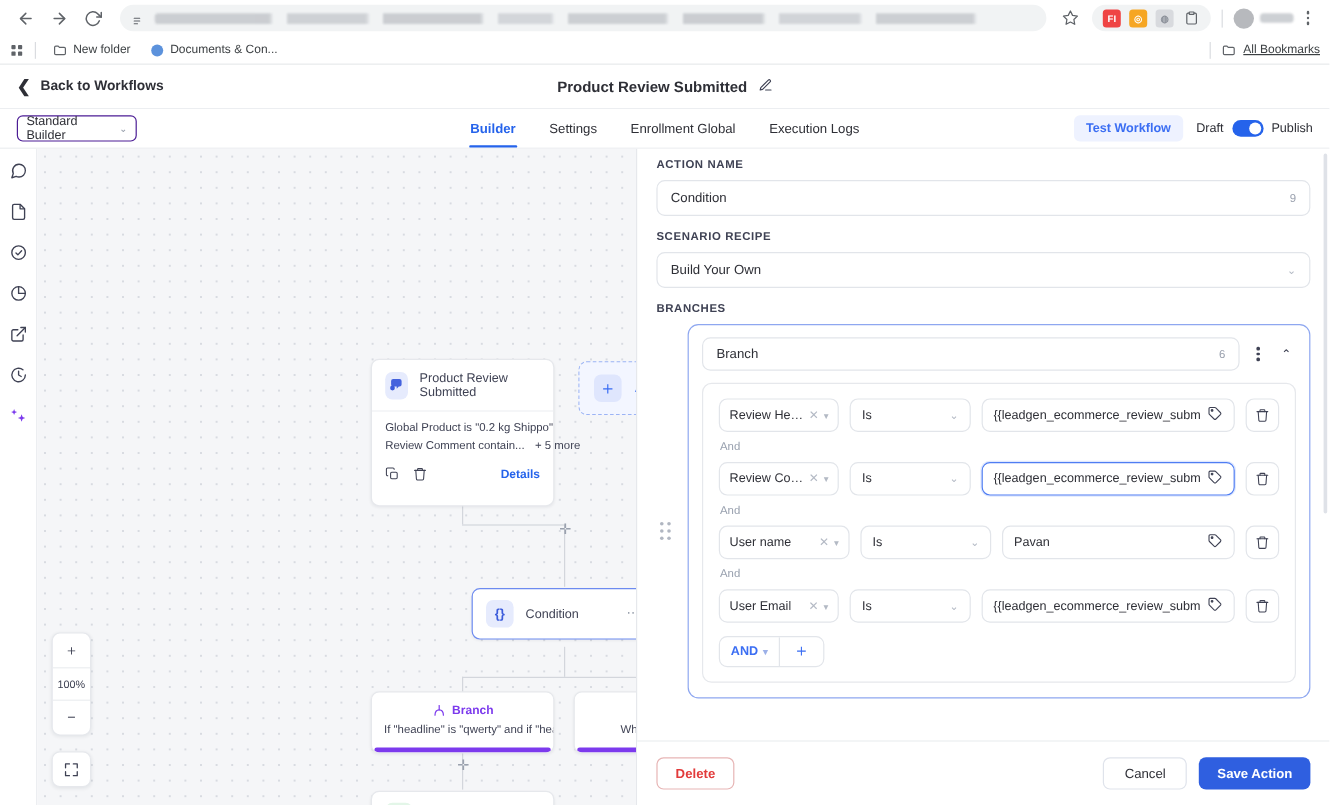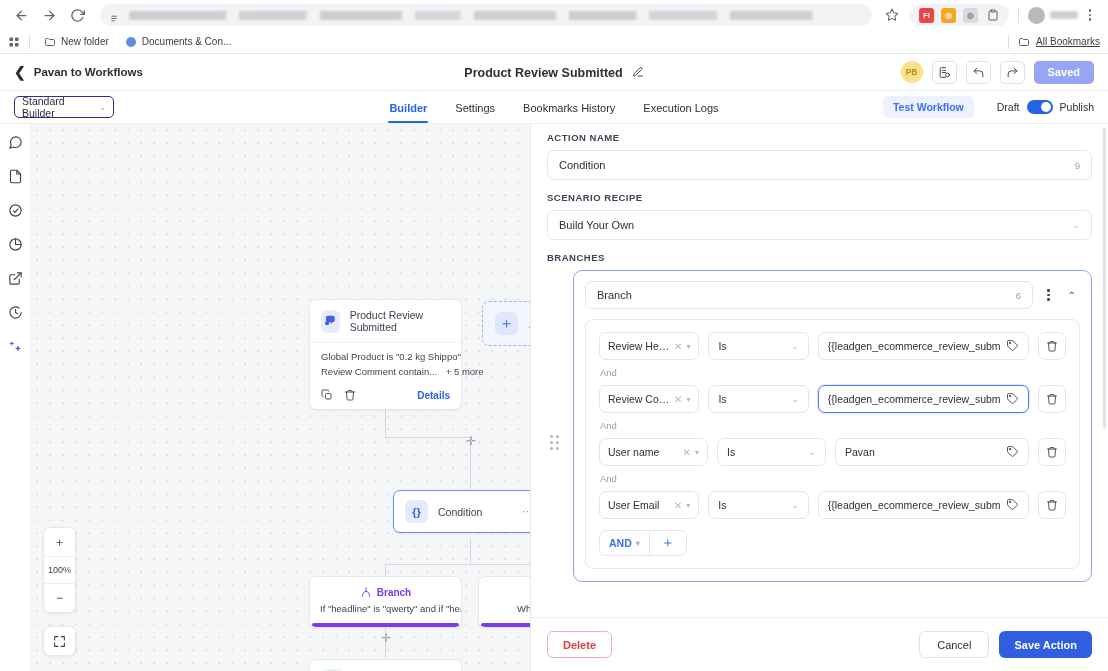--- a/index.html
+++ b/index.html
@@ -100,21 +100,21 @@
     width: 100px; height: 22px; border: 1px solid #4c1d95; border-radius: 5px; background: #fff;
     display: flex; align-items: center; padding: 0 7px; font-size: 10.5px; color: #2e2f36;
   }
   .builder-select .cd { margin-left: auto; color: #9aa1ae; font-size: 8px; }
   .tabs { position: absolute; left: 0; right: 0; display: flex; justify-content: center; gap: 26px; }
   .tab { font-size: 11px; color: #2e2f36; padding: 9px 1px 8px; position: relative; font-weight: 400;}
   .tab.active { color: #2563eb; font-weight: 600; }
   .tab.active::after {
     content: ""; position: absolute; left: 0; right: 0; bottom: -1px; height: 2px; background: #2563eb; border-radius: 2px;
   }
-  .tab-right { margin-left: auto; display: flex; align-items: center; gap: 23px; z-index:2;justify-content:center;}
+  .tab-right { margin-left: auto; display: flex; align-items: center; gap: 11px; z-index:2;justify-content:center;}
   .test-wf { height: 22px; padding: 0 10px; border-radius: 5px; background: #eef2ff; color: #3b6ef3; font-size: 10.5px; font-weight: 600; display: flex; align-items: center; }
   .pub-wrap { display: flex; align-items: center; gap: 7px; font-size: 10.5px; color: #2e2f36; }
   .toggle { width: 26px; height: 14px; border-radius: 8px; background: #2563eb; position: relative; }
   .toggle::after { content:""; position:absolute; width:10px; height:10px; border-radius:50%; background:#fff; top:2px; right:2px; }
 
   
   .body-row { display: flex; height: calc(671px - 30px - 24px - 37px - 33px); }
 
   
   .rail {
@@ -134,21 +134,21 @@
     position: absolute; background: #fff; border: 1px solid #e6e8ec; border-radius: 7px;
     box-shadow: 0 1px 2px rgba(16,24,40,.05);
   }
   .node-head { display: flex; align-items: center; gap: 10px; padding: 9px 11px; }
   .node-ico { width: 23px; height: 23px; border-radius: 6px; display: flex; align-items: center; justify-content: center; }
   .node-title { font-size: 10.5px; color: #3f4254; }
   .node-more { margin-left: auto; color: #9aa1ae; font-size: 11px; letter-spacing:1px; line-height: 1;}
   .node-body { border-top: 1px solid #eef0f3; padding: 7px 11px 5px; }
   .node-line { font-size: 9.5px; color: #3f4254; line-height: 1.55; white-space: nowrap; }
   .node-more-count { color: #3f4254; }
-  .node-foot { display: flex; align-items: center; gap: 11px; padding: 5px 11px 8px; }
+  .node-foot { display: flex; align-items: center; gap: 11px; padding: 5px 11px 20px; }
   .node-foot .sp { margin-left: auto; }
   .link-blue { color: #2563eb; font-size: 10px; font-weight: 600; }
 
   .add-node {
     position: absolute; border: 1.3px dashed #9cb4f5; border-radius: 7px; background: #f3f6ff;
     display: flex; align-items: center; gap: 11px; padding: 10px 12px;
   }
   .add-plus { width: 23px; height: 23px; border-radius: 6px; background: #dfe6fd; color: #3b6ef3; display: flex; align-items: center; justify-content: center; font-size: 15px; }
   .add-label { font-size: 10.5px; color: #3b6ef3; font-weight: 600; white-space: nowrap; }
 
@@ -360,65 +360,42 @@
             <path d="M3 7a2 2 0 0 1 2-2h4l2 2h8a2 2 0 0 1 2 2v8a2 2 0 0 1-2 2H5a2 2 0 0 1-2-2z"></path>
           </svg>
       </span>
       <span>All Bookmarks</span>
     </div>
   </div>
 
   <div class="app-header">
     <div class="back-link">
       <span class="chev-left">❮</span>
-      <span>Pavan to Workflows</span>
+      <span>Back to Workflows</span>
     </div>
     <div class="wf-title-wrap">
       <span class="wf-title">Product Review Submitted</span>
       <span class="pencil">
         <svg width="12" height="12" viewBox="0 0 24 24" fill="none" stroke="currentColor" stroke-width="1.9" stroke-linecap="round" stroke-linejoin="round">
             <path d="M12 20h9"></path>
             <path d="M16.5 3.5a2.12 2.12 0 0 1 3 3L7 19l-4 1 1-4z"></path>
           </svg>
       </span>
     </div>
-    <div class="header-right">
-      <div class="avatar-pb">PB</div>
-      <div class="ic-btn">
-        <svg width="13" height="13" viewBox="0 0 24 24" fill="none" stroke="currentColor" stroke-width="1.8" stroke-linecap="round" stroke-linejoin="round">
-            <path d="M14 3H6a2 2 0 0 0-2 2v14a2 2 0 0 0 2 2h8"></path>
-            <path d="M8 8h6M8 12h6"></path>
-            <circle cx="17.5" cy="16.5" r="3.5"></circle>
-          </svg>
-      </div>
-      <div class="ic-btn">
-        <svg width="13" height="13" viewBox="0 0 24 24" fill="none" stroke="currentColor" stroke-width="1.8" stroke-linecap="round" stroke-linejoin="round">
-            <polyline points="9 14 4 9 9 4"></polyline>
-            <path d="M20 20v-5a6 6 0 0 0-6-6H4"></path>
-          </svg>
-      </div>
-      <div class="ic-btn">
-        <svg width="13" height="13" viewBox="0 0 24 24" fill="none" stroke="currentColor" stroke-width="1.8" stroke-linecap="round" stroke-linejoin="round">
-            <polyline points="15 14 20 9 15 4"></polyline>
-            <path d="M4 20v-5a6 6 0 0 1 6-6h10"></path>
-          </svg>
-      </div>
-      <div class="saved-btn">Saved</div>
-    </div>
   </div>
 
   <div class="tab-bar">
     <div class="builder-select">
       <span>Standard Builder</span>
       <span class="cd">⌄</span>
     </div>
     <div class="tabs">
       <div class="tab active">Builder</div>
       <div class="tab">Settings</div>
-      <div class="tab">Bookmarks History</div>
+      <div class="tab">Enrollment Global</div>
       <div class="tab">Execution Logs</div>
     </div>
     <div class="tab-right">
       <div class="test-wf">Test Workflow</div>
       <div class="pub-wrap">
         <span>Draft</span>
         <span class="toggle"></span>
         <span>Publish</span>
       </div>
     </div>

